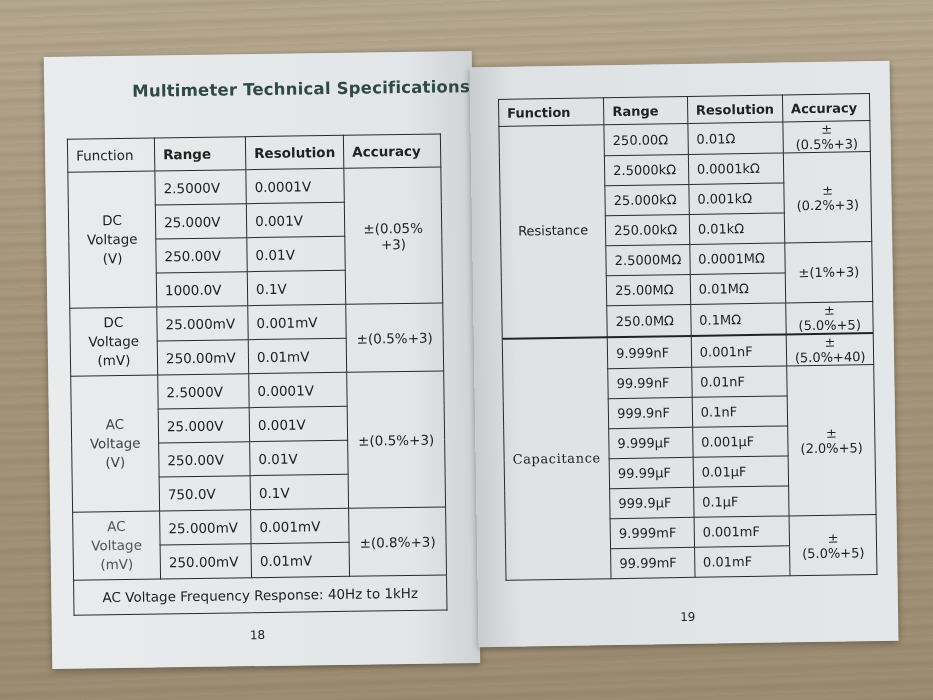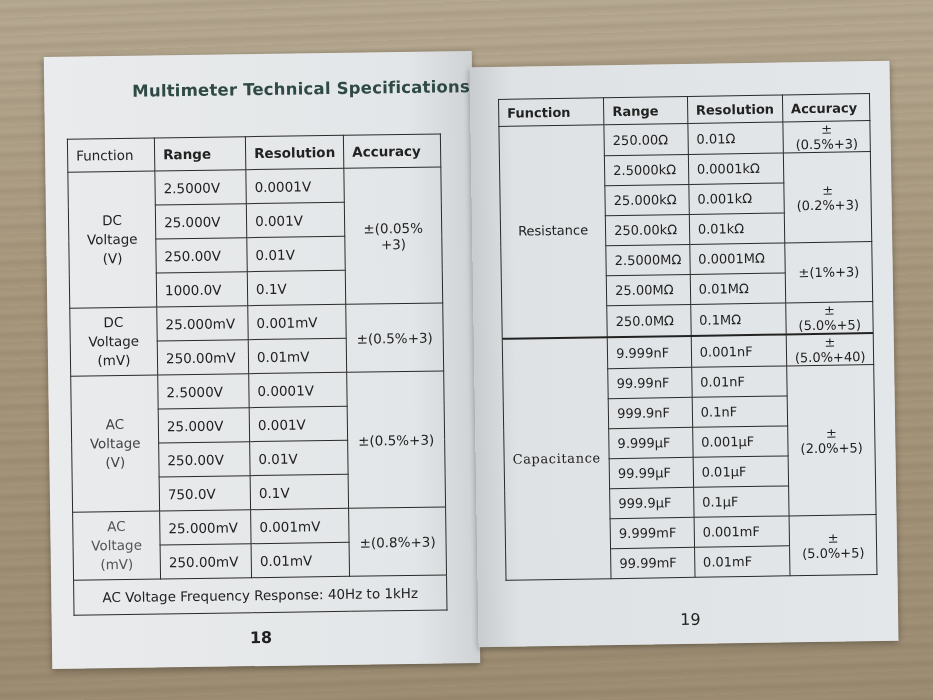--- a/index.html
+++ b/index.html
@@ -36,22 +36,22 @@
   .left table.spec{left:22px;top:82px;width:374px;}
   .left table.spec th{height:32px;}
   .left td.func, .right td.func{text-align:center;line-height:1.4;}
   td.acc{text-align:center !important;}
   .left table.spec td{height:33px;}
   .footnote td{text-align:center !important;height:34px !important;}
   .right table.spec{left:28px;top:32px;width:346px;font-size:13px;}
   .right table.spec td{height:29px;}
   .right table.spec th{height:26px;}
   .cap-label{font-family:"DejaVu Serif","Liberation Serif",serif;font-size:13px;letter-spacing:0.6px;}
-  .pagenum{position:absolute;font-size:16px;color:#222;text-align:right;}
-  .left .pagenum{left:198px;top:574px;font-weight:bold;}
+  .pagenum{position:absolute;font-size:12px;color:#222;text-align:right;}
+  .left .pagenum{left:198px;top:574px;}
   .right .pagenum{left:202px;top:546px;}
 </style>
 </head>
 <body>
 
 <div class="page left">
   <div class="title">Multimeter Technical Specifications</div>
   <table class="spec">
     <tbody>
         <tr>

